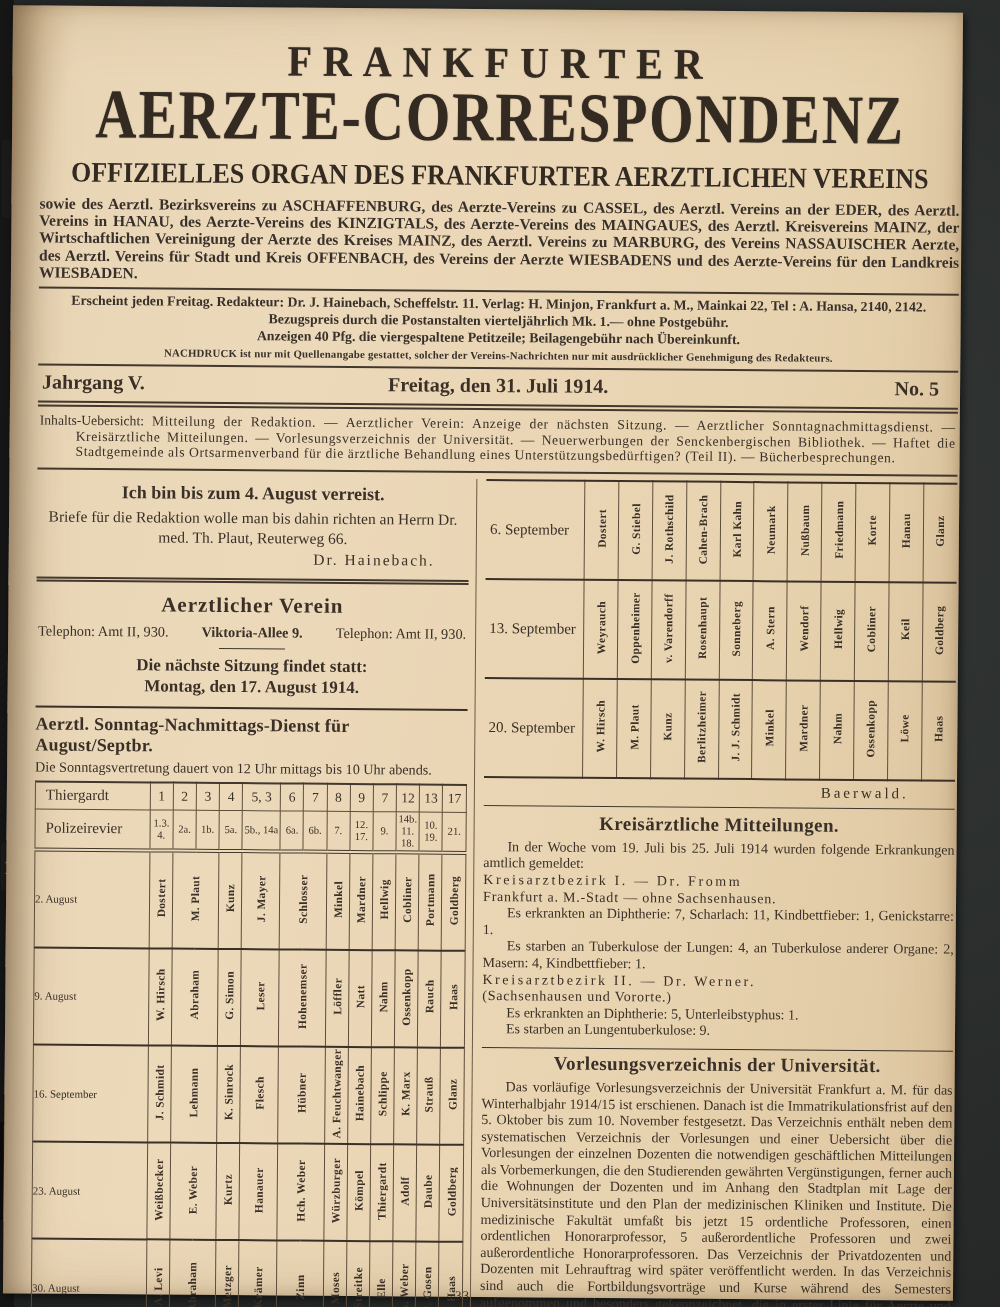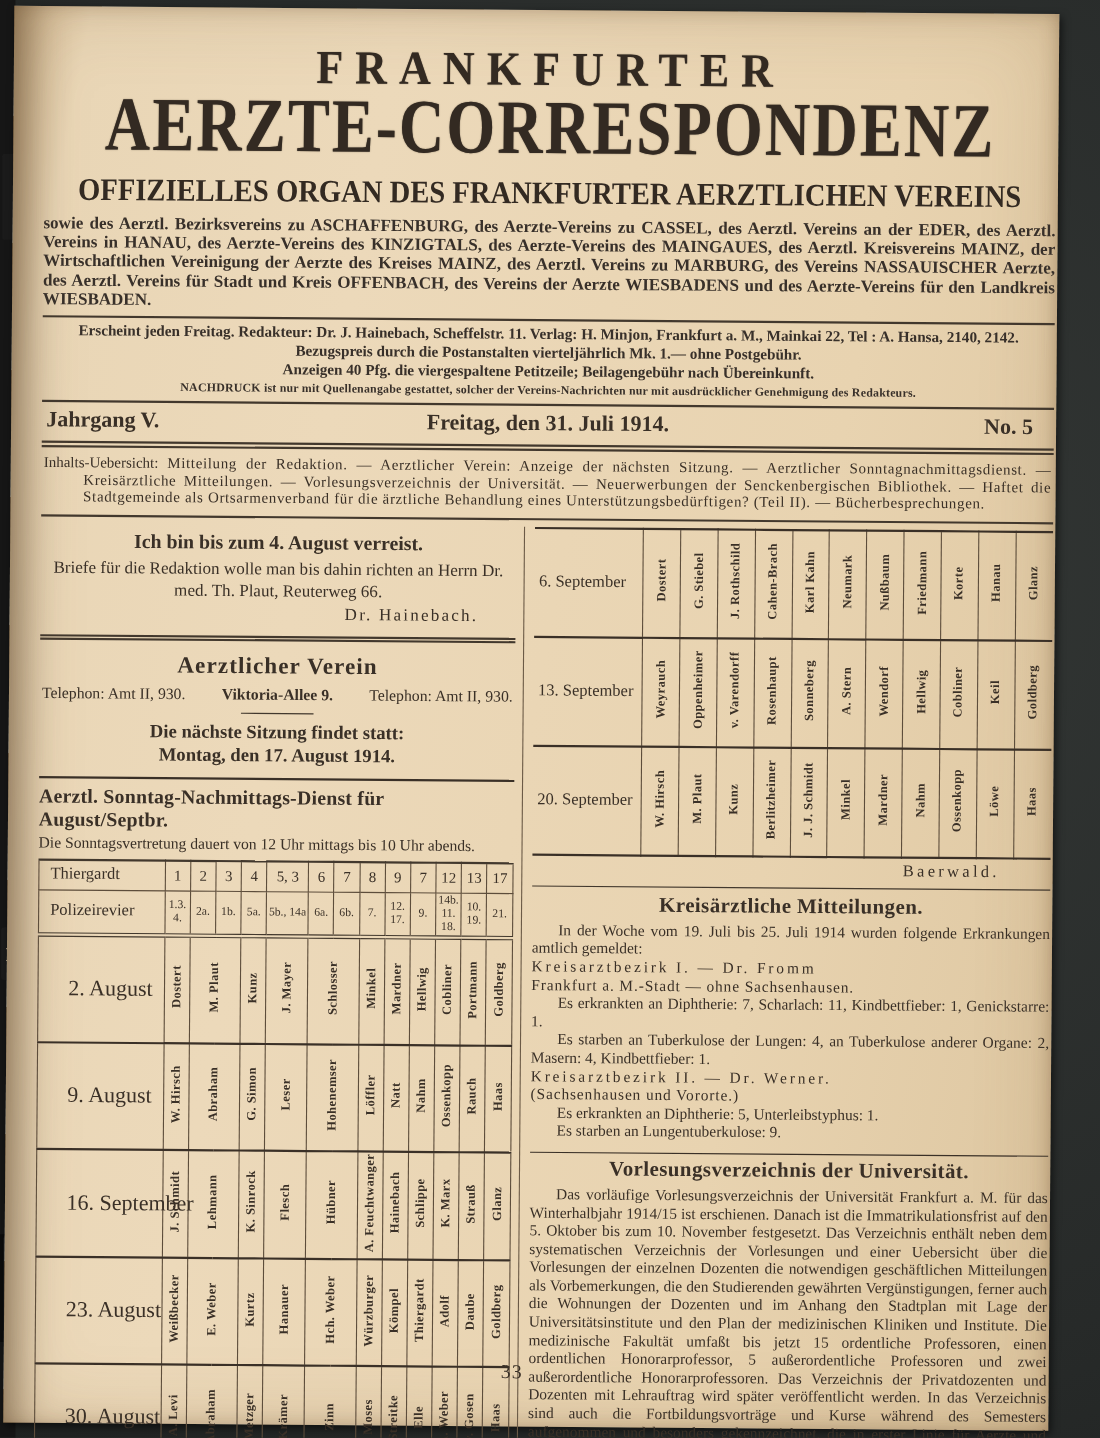--- a/index.html
+++ b/index.html
@@ -80,21 +80,21 @@
 
   
   table{border-collapse:collapse;table-layout:fixed;}
   .dienst-table{width:432px;margin-top:5px;border:1.6px solid #42382d;border-top-width:2.2px;}
   .dienst-table td{border:1px solid #5d4d3b;}
   .hdr1 td{font-size:13.5px;text-align:center;height:24px;}
   .hdr2 td{font-size:10.6px;line-height:1.12;text-align:center;height:36px;white-space:pre-line;
            border-bottom:4px double #42382d;}
   .hdr1 .lab,.hdr2 .lab{font-size:15px;text-align:left;padding-left:10px;white-space:nowrap;}
   .drow td{height:93px;}
-  .drow .date{font-size:20px;padding-left:27px;white-space:nowrap;}
+  .drow .date{font-size:11px;padding-left:0;white-space:nowrap;}
   .drow{border-bottom:2.2px solid #3a3027;}
   .vert{writing-mode:vertical-rl;transform:rotate(180deg);white-space:nowrap;display:inline-block;
         font-size:11.4px;font-weight:600;letter-spacing:.4px;max-height:90px;}
   td.vc{text-align:center;vertical-align:middle;overflow:hidden;}
 
   .sep-table{width:100%;border:0;border-top:2.6px solid #3a3027;}
   .sep-table tr{border-bottom:2.6px solid #3a3027;}
   .sep-table td{border-left:1px solid #5d4d3b;height:95px;}
   .sep-table td:first-child{border-left:0;}
   .sep-table .date{font-size:15px;padding-left:4px;white-space:nowrap;}
@@ -102,21 +102,21 @@
 
   
   .rule-thin{border:0;border-top:1.6px solid #42382d;margin:4px 0 6px 0;}
   .kreis-h,.vorl-h{text-align:center;font-weight:700;font-size:19px;letter-spacing:.4px;margin:4px 0 5px 0;}
   .rtext p{margin:0;font-size:14px;line-height:16.6px;text-align:justify;}
   .rtext .ind{text-indent:24px;}
   .center-sp{ text-align:center;font-size:14.4px;letter-spacing:2.6px;margin-top:2px;}
   .center-sm{ text-align:center;font-size:14.2px;letter-spacing:.8px;}
   .sect-rule{border:0;border-top:1.8px solid #3a3027;margin:9px 0 4px 0;}
 
-  .page-no{position:absolute;left:452px;top:1228px;font-size:18px;letter-spacing:1px;}
+  .page-no{position:absolute;left:452px;top:1279px;font-size:13px;letter-spacing:1px;}
 </style>
 </head>
 <body>
 
 <div class="spine"></div>
 <div class="frag frag-a"></div>
 <div class="frag frag-12">
     <span>12</span>
   </div>
 <div class="frag frag-c">

